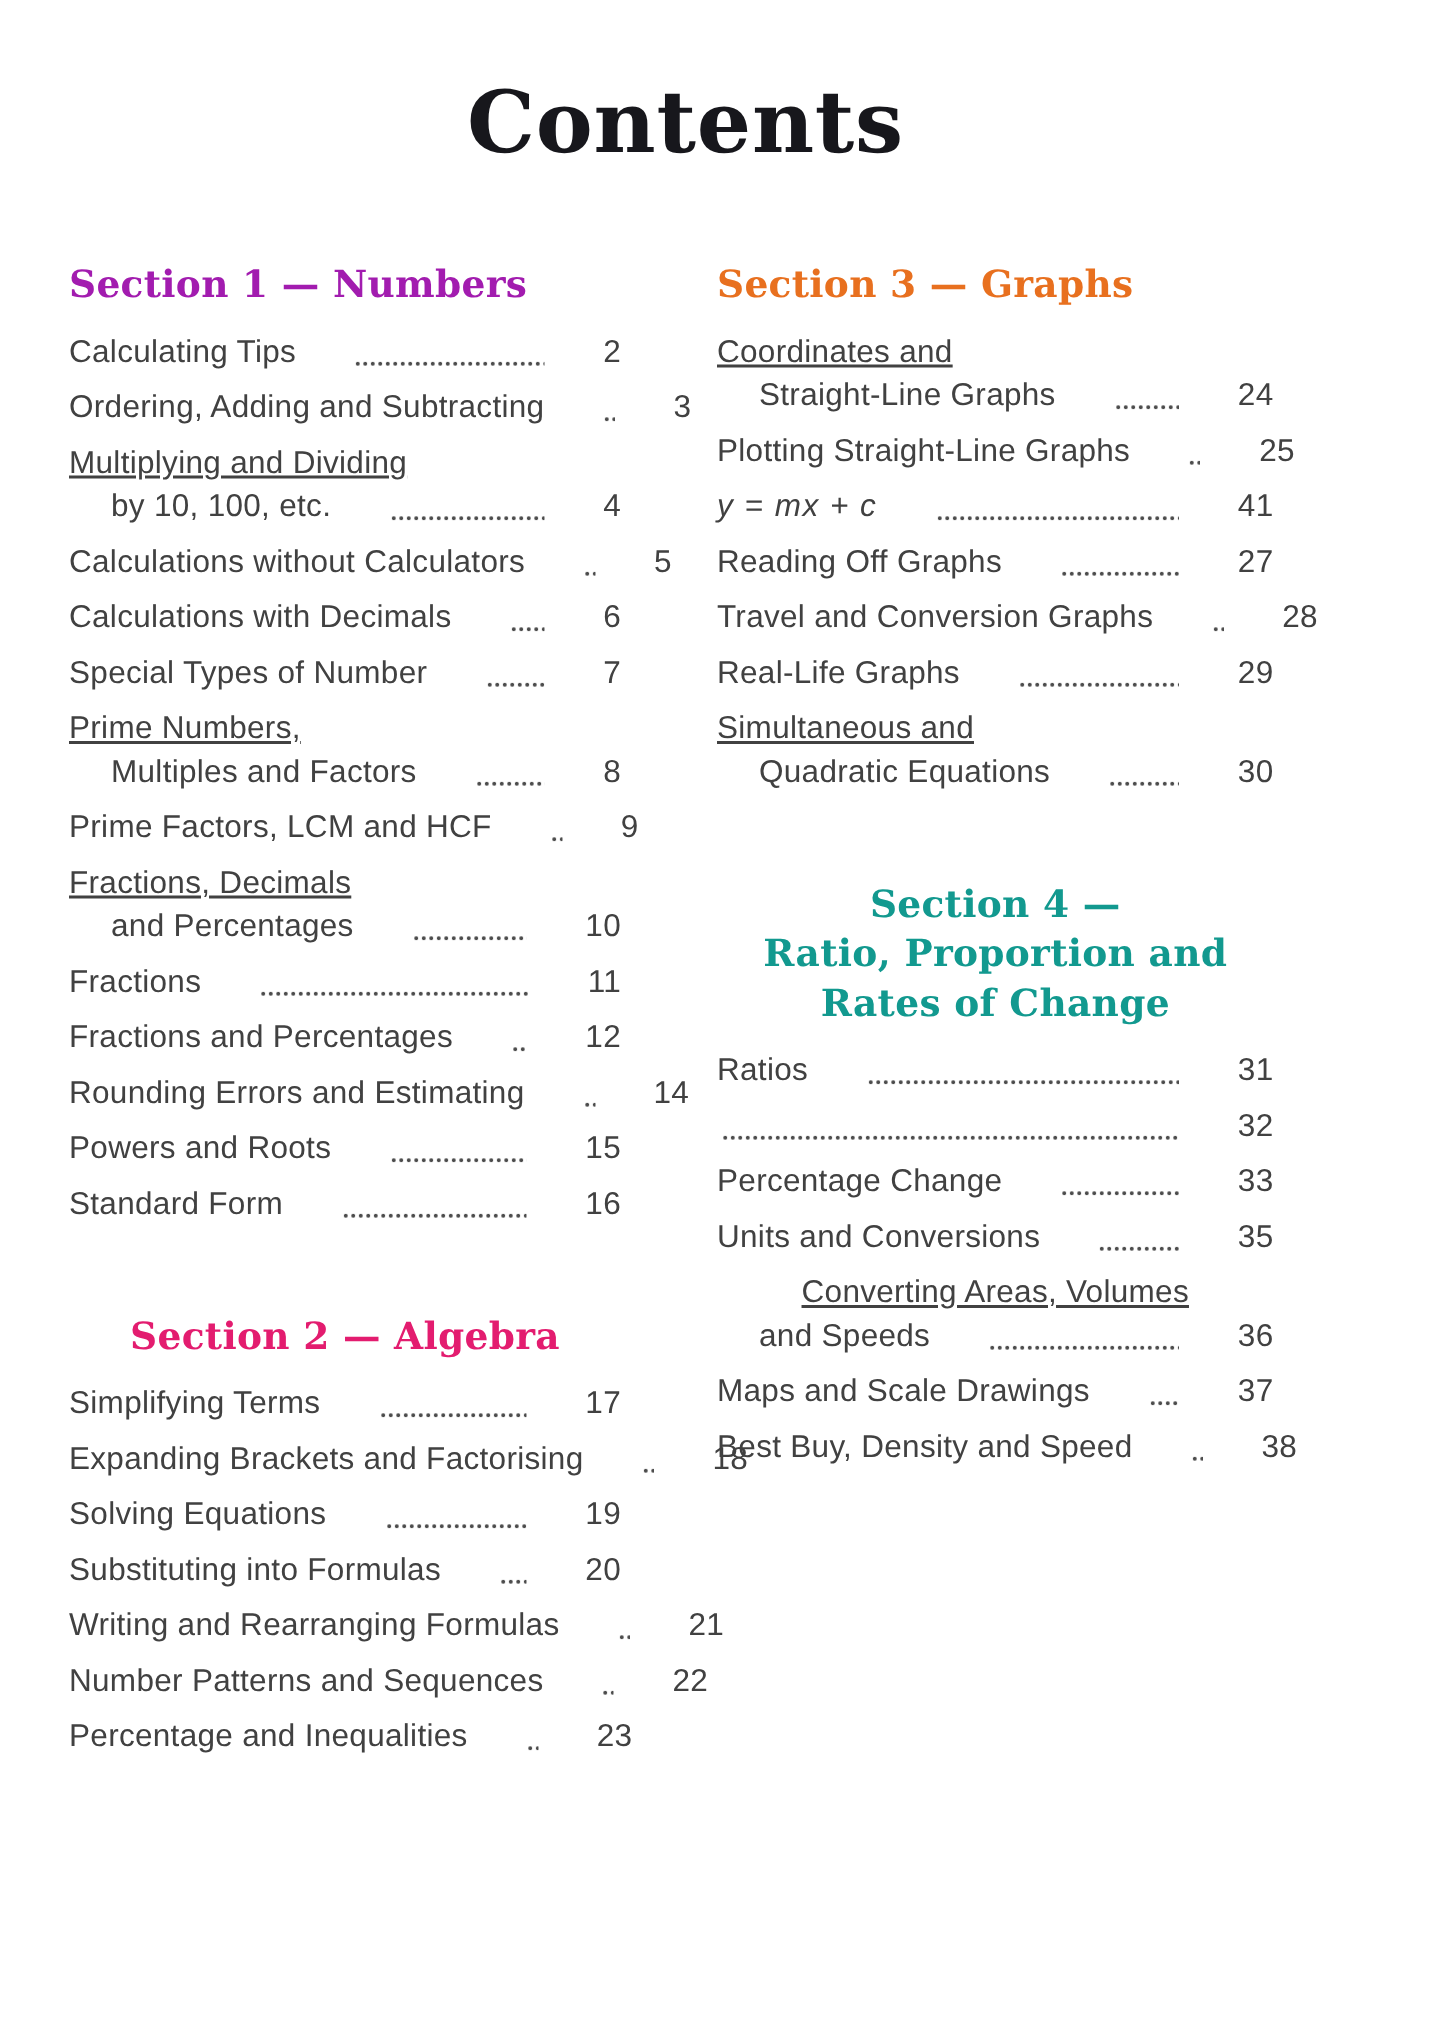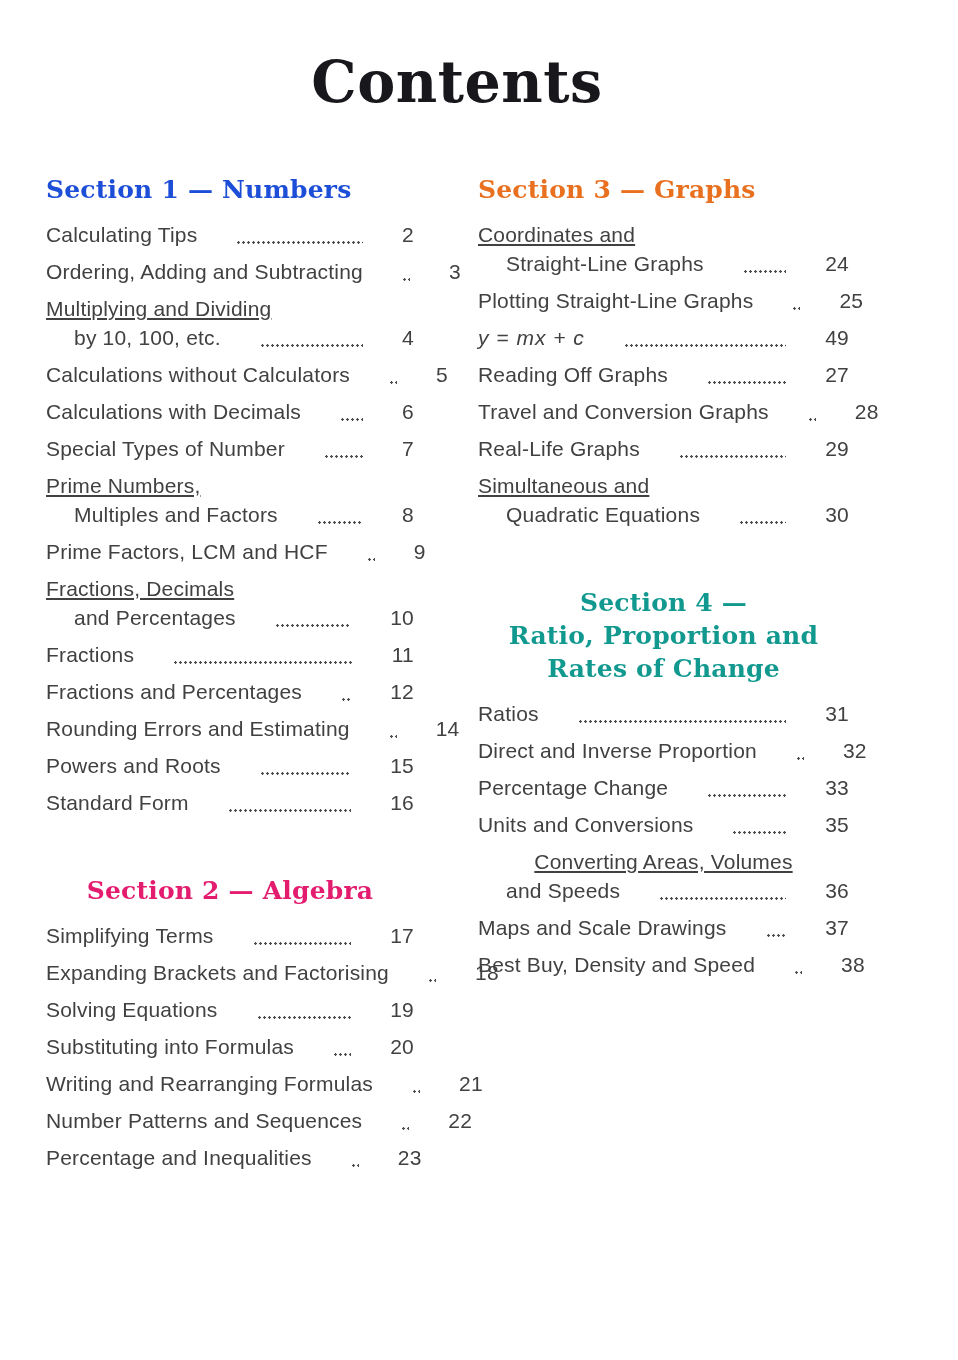--- a/index.html
+++ b/index.html
@@ -82,21 +82,21 @@
   .page-num { white-space: nowrap; }
 </style>
 </head>
 <body>
 
 <div class="page">
   <h1 class="page-title">Contents</h1>
   <div class="columns">
     <div class="col col-left" id="col-left">
         <section class="toc-section">
-          <h2 class="section-heading" style="color: #1d4ed8;">
+          <h2 class="section-heading" style="color: #a21caf;">
             <span class="heading-line">Section 1 — Numbers</span>
           </h2>
           <div class="entry">
             <div class="entry-main">
               <span class="entry-label">Calculating Tips</span>
               <span class="dots"></span>
               <span class="page-num">2</span>
             </div>
           </div>
           <div class="entry">
@@ -266,21 +266,21 @@
             <div class="entry-main">
               <span class="entry-label">Plotting Straight-Line Graphs</span>
               <span class="dots"></span>
               <span class="page-num">25</span>
             </div>
           </div>
           <div class="entry">
             <div class="entry-main">
               <span class="entry-label math">y = mx + c</span>
               <span class="dots"></span>
-              <span class="page-num">49</span>
+              <span class="page-num">41</span>
             </div>
           </div>
           <div class="entry">
             <div class="entry-main">
               <span class="entry-label">Reading Off Graphs</span>
               <span class="dots"></span>
               <span class="page-num">27</span>
             </div>
           </div>
           <div class="entry">
@@ -314,21 +314,20 @@
           </h2>
           <div class="entry">
             <div class="entry-main">
               <span class="entry-label">Ratios</span>
               <span class="dots"></span>
               <span class="page-num">31</span>
             </div>
           </div>
           <div class="entry">
             <div class="entry-main">
-              <span class="entry-label">Direct and Inverse Proportion</span>
               <span class="dots"></span>
               <span class="page-num">32</span>
             </div>
           </div>
           <div class="entry">
             <div class="entry-main">
               <span class="entry-label">Percentage Change</span>
               <span class="dots"></span>
               <span class="page-num">33</span>
             </div>

